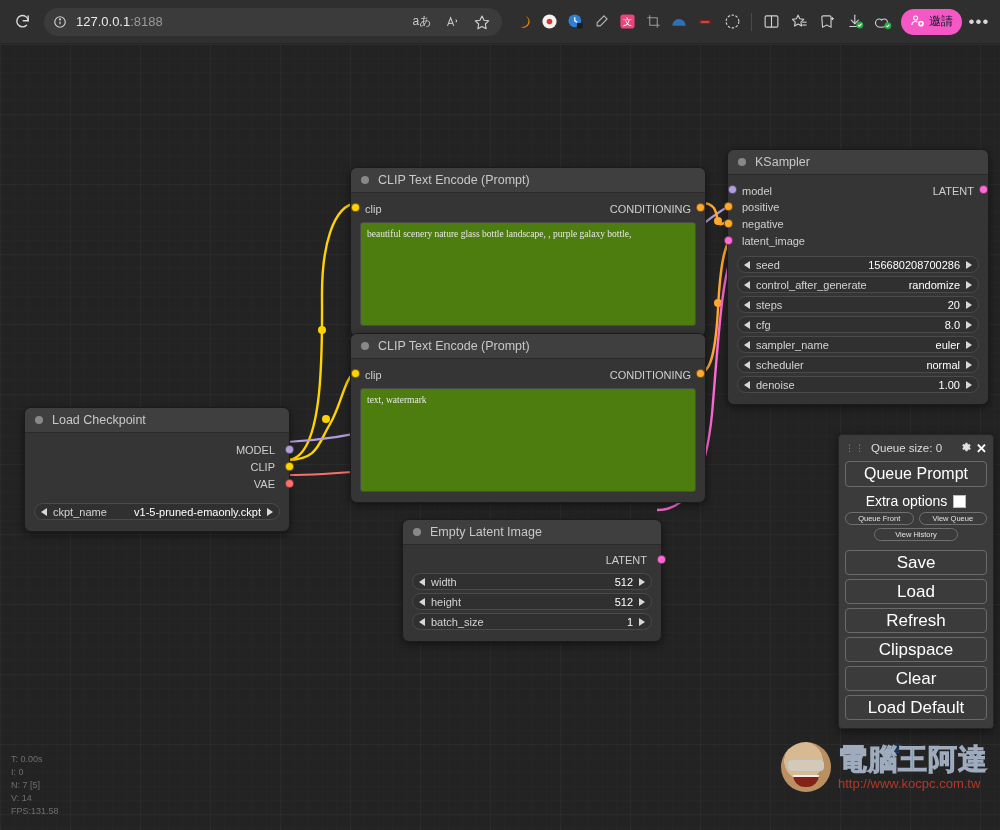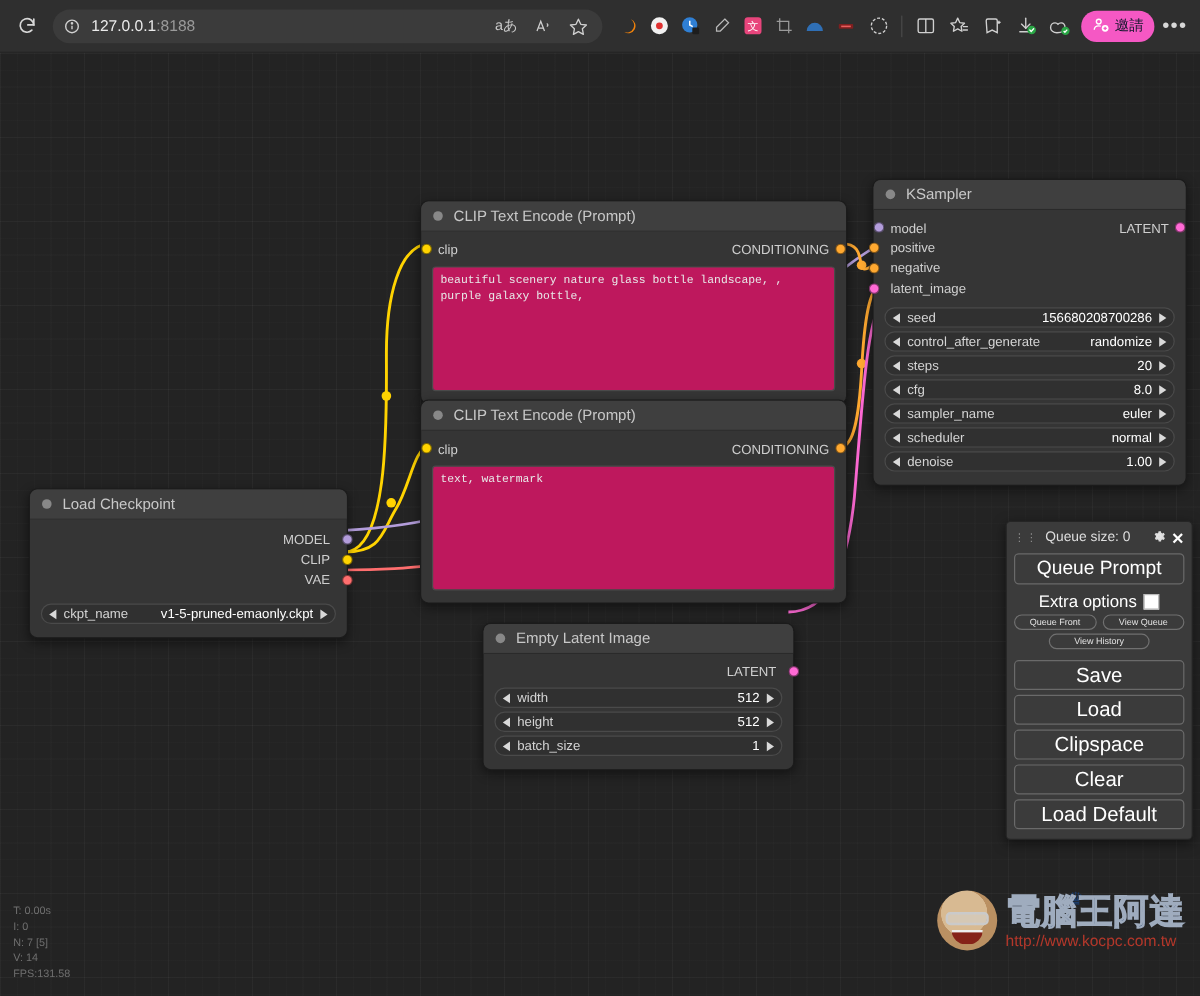--- a/index.html
+++ b/index.html
@@ -105,23 +105,23 @@
   .widget .wname { margin-left:12px; color:#d4d4d4; white-space:nowrap; }
   .widget .wval  { margin-left:auto; margin-right:12px; color:#ffffff; white-space:nowrap; }
   .arrow-l, .arrow-r {
     position:absolute; top:50%; transform:translateY(-50%);
     width:0; height:0; border-top:4px solid transparent; border-bottom:4px solid transparent;
   }
   .arrow-l { left:6px; border-right:6px solid #d9d9d9; }
   .arrow-r { right:6px; border-left:6px solid #d9d9d9; }
 
   .textarea {
-    margin:6px 9px 2px; background:#be185d; border:1px solid #4a4a4a;
+    margin:6px 9px 2px; background:#4d7c0f; border:1px solid #4a4a4a;
     border-radius:3px; padding:5px 6px;
-    font-family:Liberation Mono, monospace;
+    font-family:Liberation Serif, serif;
     font-size:9.5px; line-height:1.35; color:#e8e8e8;
     overflow:hidden; word-break:break-word;
   }
 
   
   #node-clip-positive { left:350px; top:123px; width:356px; }
   #node-clip-positive .textarea { height:104px; }
   #node-clip-negative { left:350px; top:289px; width:356px; }
   #node-clip-negative .textarea { height:104px; }
   #node-ksampler      { left:727px; top:105px; width:262px; }
@@ -573,20 +573,21 @@
       <span class="pill">Queue Front</span>
       <span class="pill">View Queue</span>
     </div>
     <div class="pill-row">
       <span class="pill pill-narrow">View History</span>
     </div>
 
     <div id="main-buttons">
       <button class="q-btn">Save</button>
       <button class="q-btn">Load</button>
+      <button class="q-btn">Refresh</button>
       <button class="q-btn">Clipspace</button>
       <button class="q-btn">Clear</button>
       <button class="q-btn">Load Default</button>
     </div>
   </div>
 
   <div id="stats-overlay">
     <div>T: 0.00s</div>
     <div>I: 0</div>
     <div>N: 7 [5]</div>

